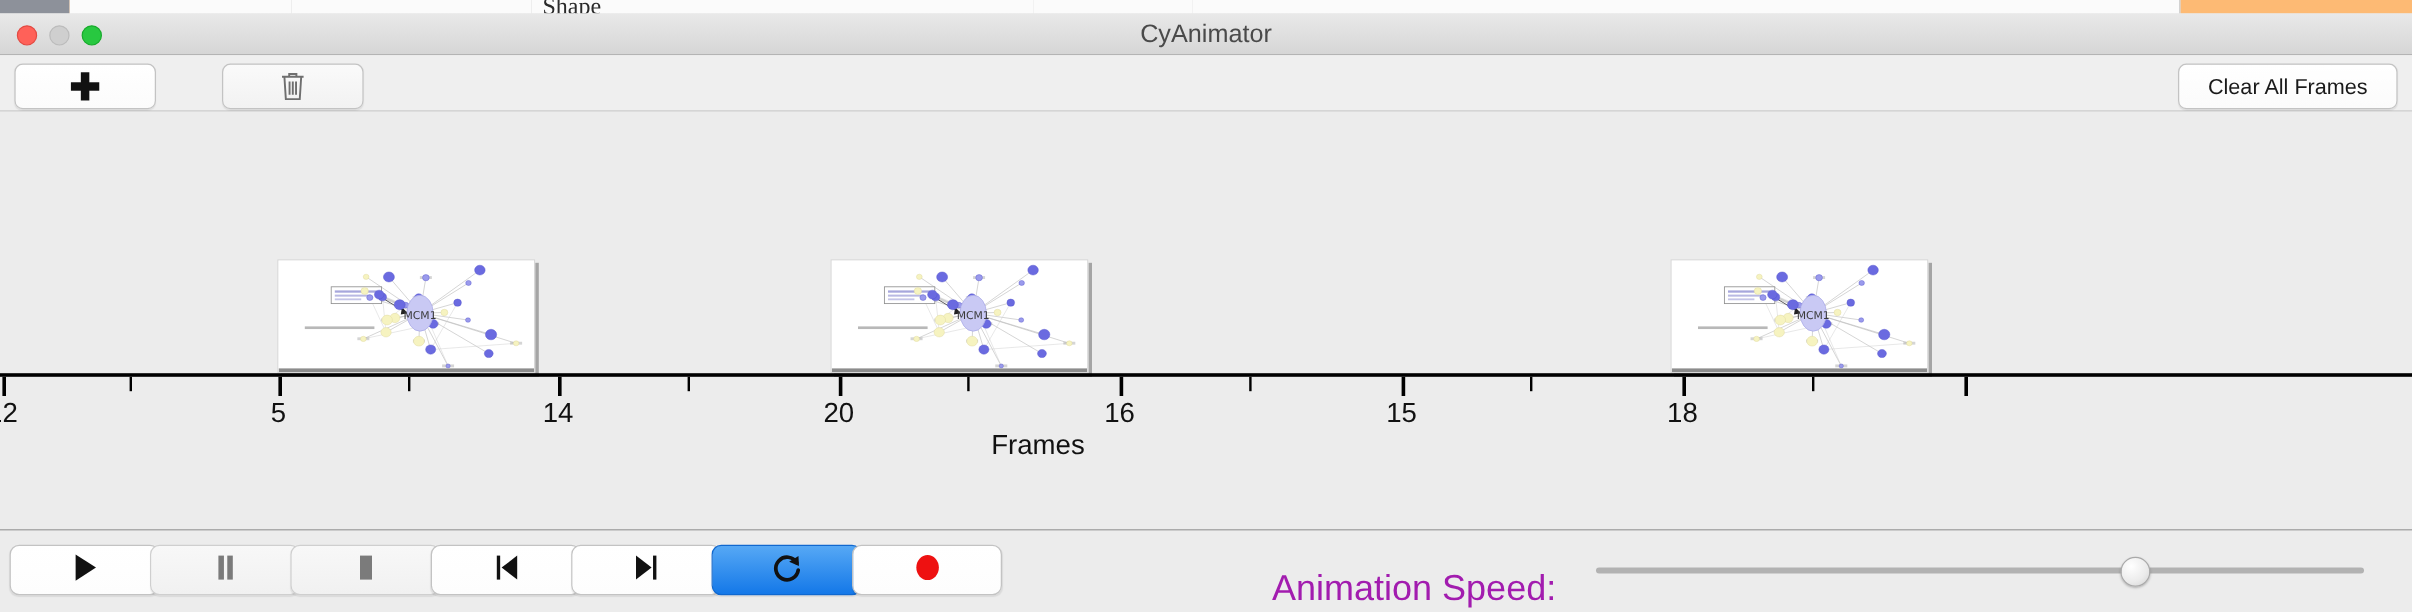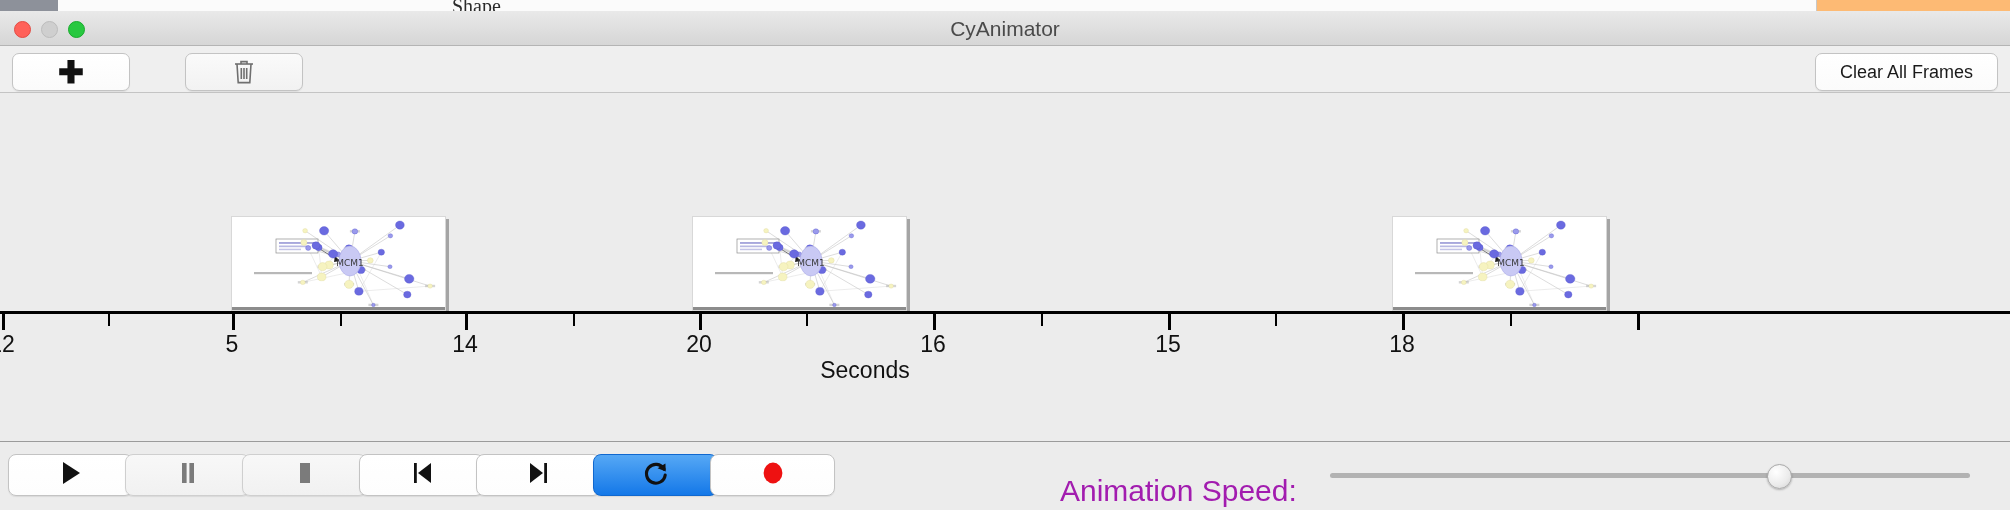--- a/index.html
+++ b/index.html
@@ -512,21 +512,21 @@
         <div class="tick major" style="left: 1168px;"></div>
         <div class="tick-label" style="left: 1168px;">15</div>
         <div class="tick" style="left: 1275px;"></div>
         <div class="tick major" style="left: 1402px;"></div>
         <div class="tick-label" style="left: 1402px;">18</div>
         <div class="tick" style="left: 1510px;"></div>
         <div class="tick major" style="left: 1637px;"></div>
       </div>
 
     <div class="axis-title">
-      <span>Seconds</span>
+      <span>Frames</span>
     </div>
 
   </div>
 
   <div class="transport" id="transport">
     <div class="speed-label" style="left:1060px;">Animation Speed:</div>
     <div class="slider" id="speed-slider" style="left: 1330px; width: 640px;">
       <div class="slider-thumb" id="speed-thumb" style="left: 437px;"></div>
     </div>
   <div class="pbtn" style="left: 8px;">

